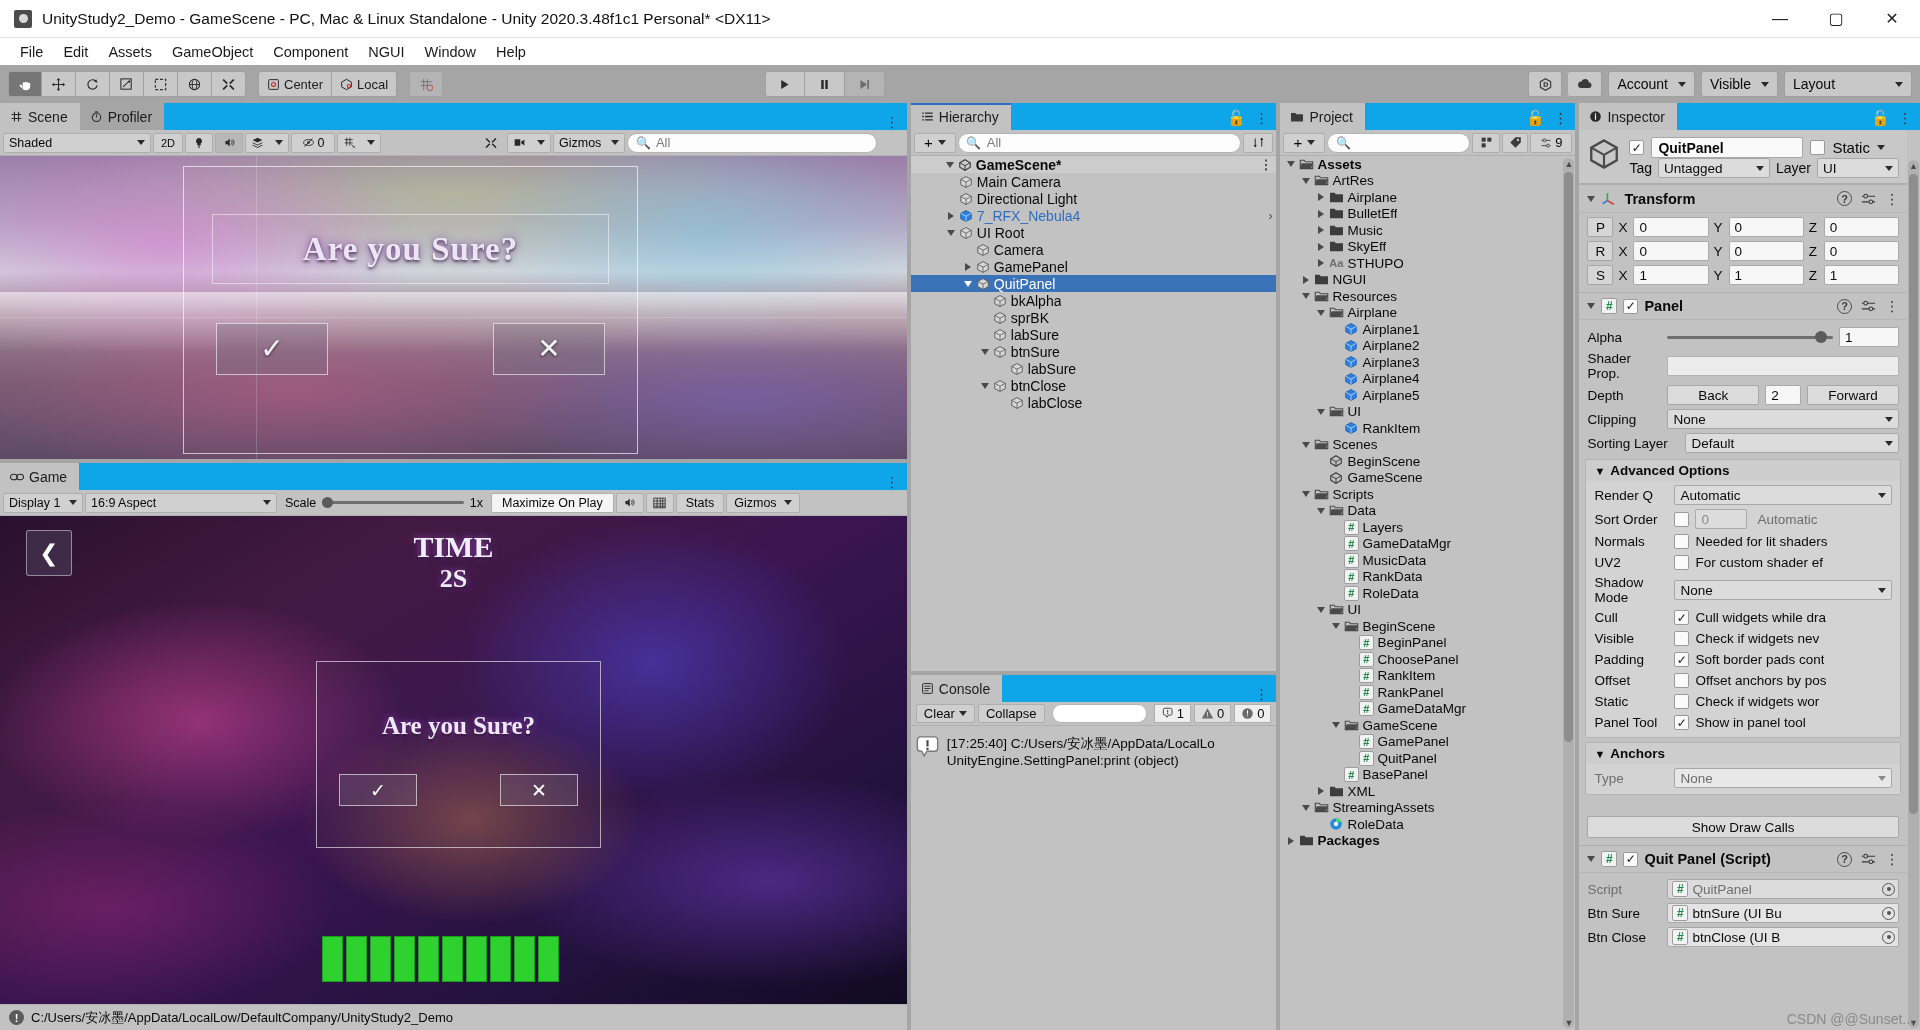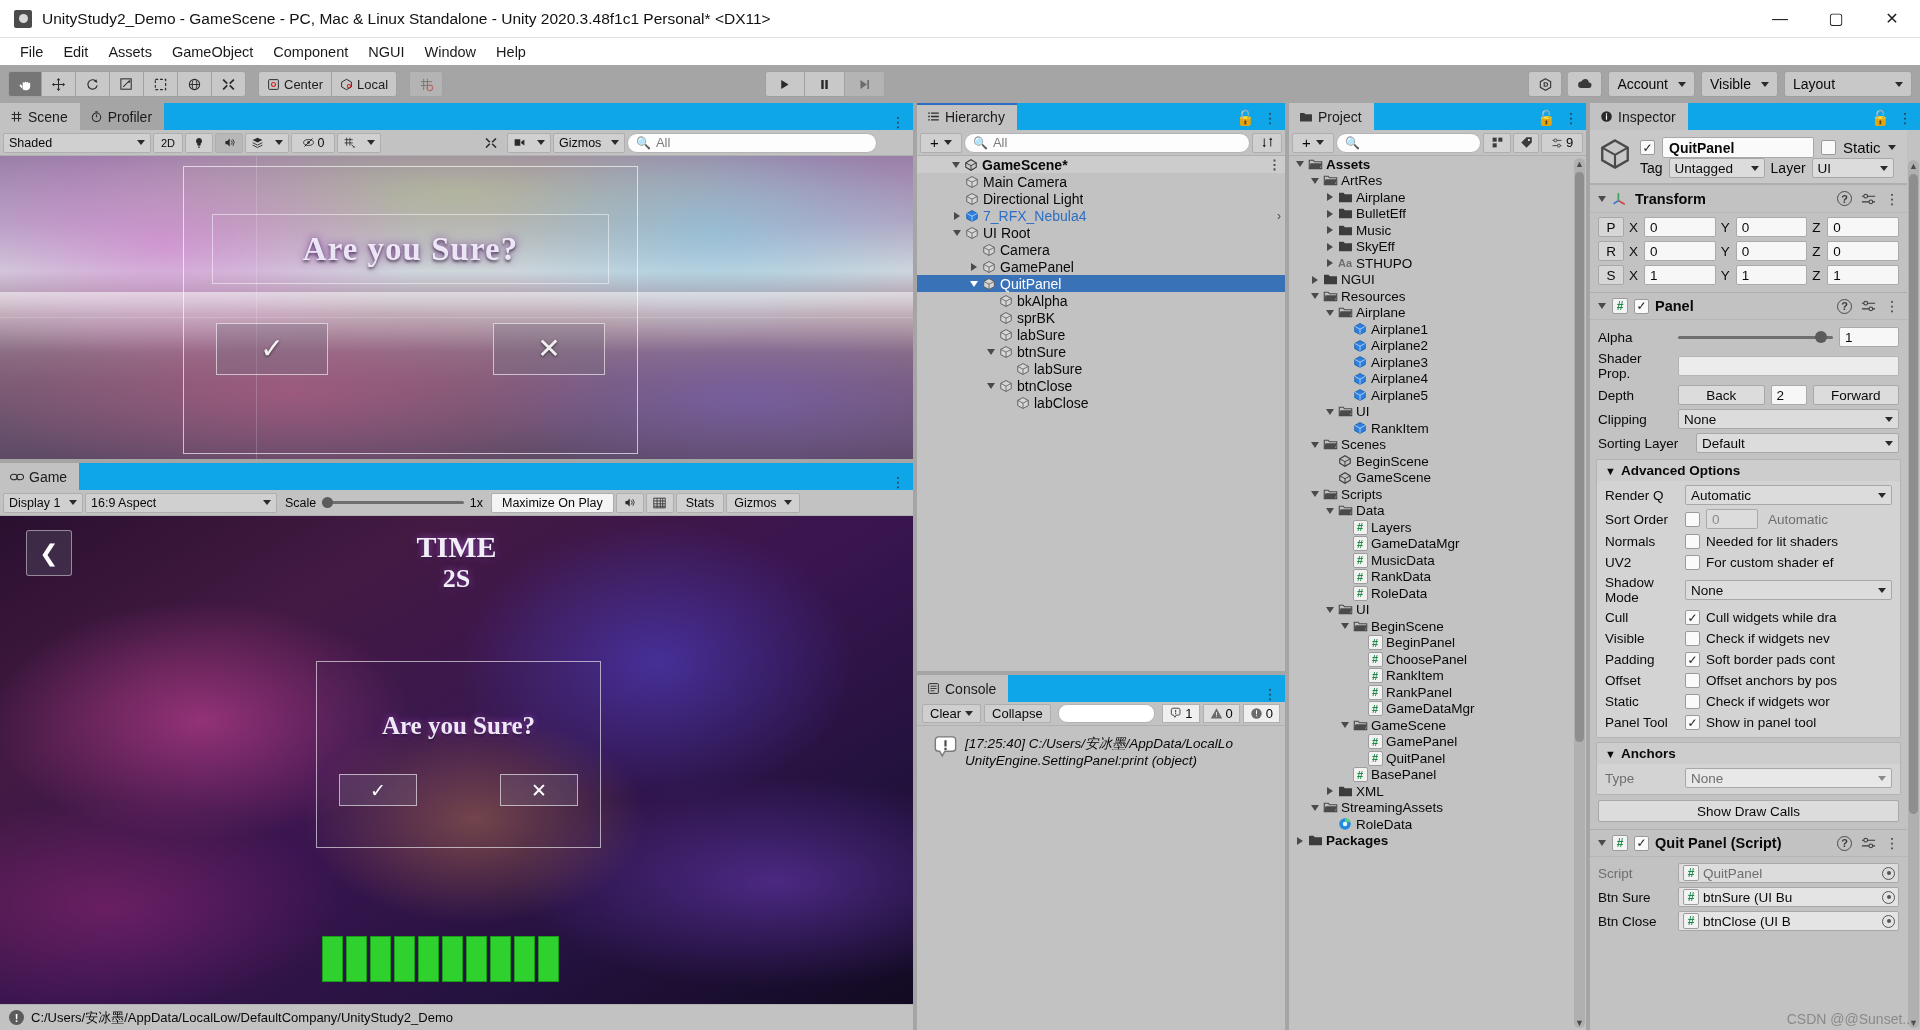--- a/index.html
+++ b/index.html
@@ -176,21 +176,21 @@
 
   
   .console-tools { height:24px; background:#c2c2c2; display:flex; align-items:center; gap:3px;
                    padding:0 5px; flex:0 0 24px; border-bottom:1px solid #b0b0b0; }
   .cbtn { height:19px; background:#cfcfcf; border:1px solid #aeaeae; border-radius:2px;
           padding:0 7px; display:flex; align-items:center; font-size:13px; gap:4px; }
   .cfield { flex:1; height:19px; background:#fff; border:1px solid #b4b4b4; border-radius:9px; margin:0 4px; }
   .ccount { height:19px; background:#dedede; border:1px solid #b0b0b0; display:flex; align-items:center;
             gap:3px; padding:0 6px; font-size:13px; }
   .conlist { flex:1; background:#c2c2c2; padding:6px 0 0 0; min-height:0; overflow:hidden; }
-  .conitem { display:flex; gap:7px; padding:3px 16px; font-size:13.5px; line-height:17px;font-style:italic; }
+  .conitem { display:flex; gap:7px; padding:3px 4px; font-size:13.5px; line-height:17px; }
   .bubble { width:25px;height:25px;flex:0 0 25px; }
 
   
   .inspbody { flex:1; overflow:hidden; background:#c2c2c2; min-height:0; position:relative;
               padding-right:13px; }
   .insp-head { display:flex; align-items:flex-start; gap:8px; padding:7px 8px 5px 8px;
                background:#c8c8c8; border-bottom:1px solid #aeaeae; }
   .cube-big { width:34px;height:34px;flex:0 0 34px; }
   .ih-r1 { display:flex; align-items:center; gap:7px; }
   .ih-r2 { display:flex; align-items:center; gap:6px; font-size:14px; }
@@ -1414,21 +1414,21 @@
             <div style="flex:1">
               <div class="ih-r1">
                 <span class="cbx on"></span>
                 <span class="namefield">QuitPanel</span>
                 <span class="cbx"></span>
                 <span>Static</span>
                 <span class="caret"></span>
               </div>
               <div class="ih-r2">
                 <span>Tag</span>
-                <span class="selbox" style="width:96px">
+                <span class="selbox" style="width:112px">
                   <span>Untagged</span>
                   <span class="caret"></span>
                 </span>
                 <span>Layer</span>
                 <span class="selbox" style="width:82px">
                   <span>UI</span>
                   <span class="caret"></span>
                 </span>
               </div>
             </div>
@@ -1610,21 +1610,21 @@
                 <div class="prow2">
                   <span class="plabel muted">Type</span>
                   <span class="dropdown" style="background:#e8e8e8;color:#6e6e6e">
                     <span>None</span>
                     <span class="caret" style="border-top-color:#8a8a8a"></span>
                   </span>
                 </div>
               </div>
             </div>
 
-            <div style="padding:5px 8px 7px 8px">
+            <div style="padding:21px 8px 7px 8px">
               <div class="btn3" style="height:22px">Show Draw Calls</div>
             </div>
           </div>
 
           <div class="comp-head">
             <span class="arrow open"></span>
             <span class="hashico">#</span>
             <span class="cbx on"></span>
             <span class="comp-title">Quit Panel (Script)</span>
             <span class="comp-tools">

